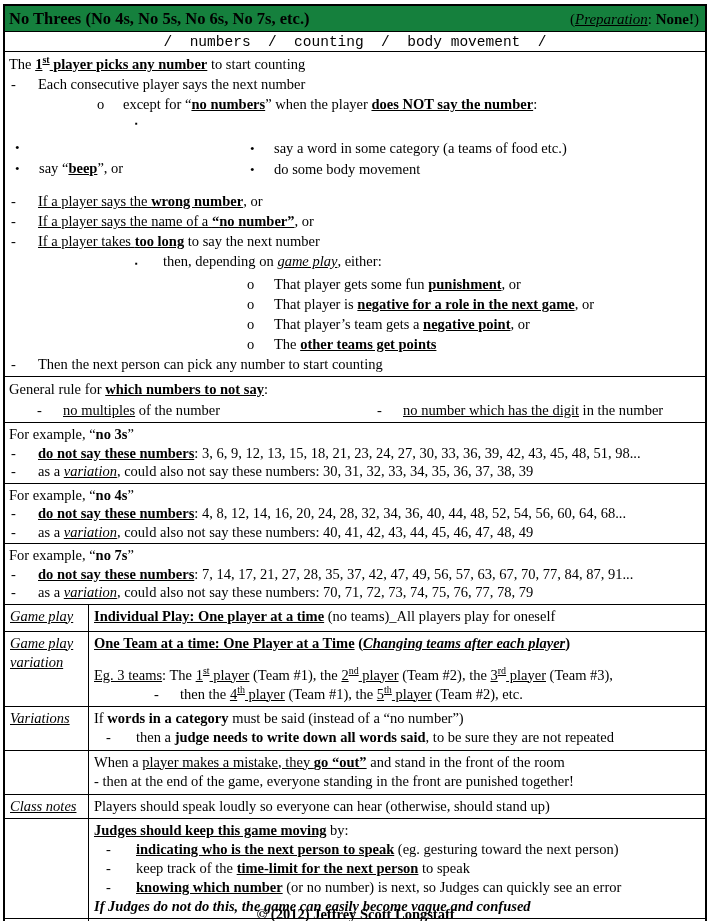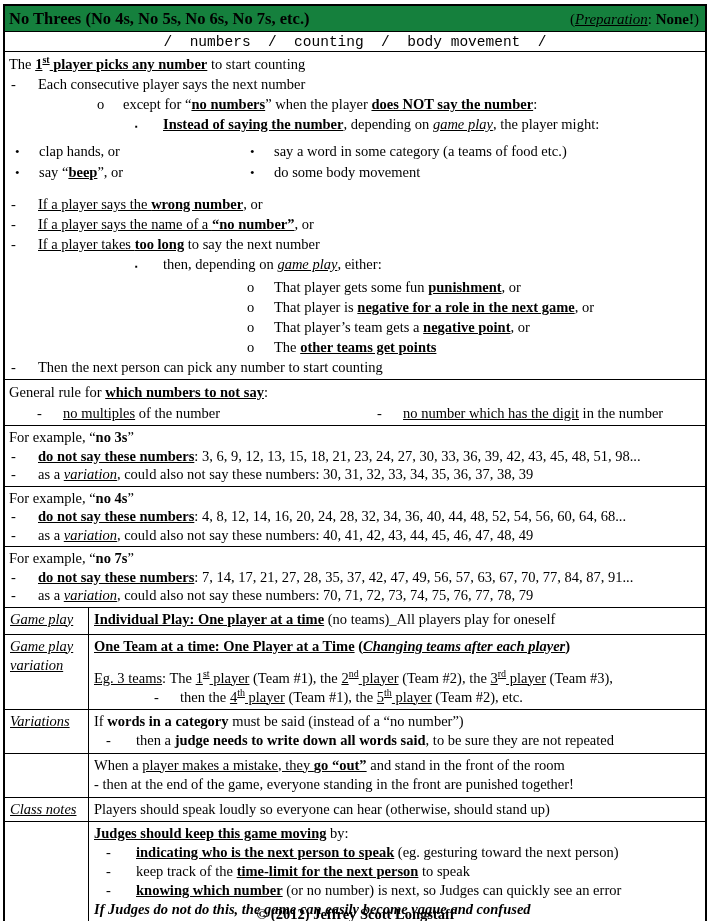--- a/index.html
+++ b/index.html
@@ -73,28 +73,26 @@
         <div class="line lv-l1">
           <span class="bullet b-dash">-</span>
           <span class="ltext"><span class="">Each consecutive player says the next number</span></span>
         </div>
         <div class="line lv-l2">
           <span class="bullet b-circle">o</span>
           <span class="ltext"><span class="">except for “</span><span class="f-b f-u">no numbers</span><span class="">” when the player </span><span class="f-b f-u">does NOT say the number</span><span class="">:</span></span>
         </div>
         <div class="line lv-l3">
           <span class="bullet b-square">▪</span>
-          <span class="ltext"><span class="f-b f-u">Instead of saying the number</span><span class="">, depending on </span><span class="f-i f-u">game play</span><span class="">, the player might:</span></span>
         </div>
       </div>
     <div class="twocol">
       <div class="colL">
           <div class="line lv-t0">
             <span class="bullet b-disc">•</span>
-            <span class="ltext"><span class="">clap hands, or</span></span>
           </div>
           <div class="line lv-t0">
             <span class="bullet b-disc">•</span>
             <span class="ltext"><span class="">say “</span><span class="f-b f-u">beep</span><span class="">”, or</span></span>
           </div>
         </div>
       <div class="colR">
           <div class="line lv-t0">
             <span class="bullet b-disc">•</span>
             <span class="ltext"><span class="">say a word in some category (a teams of food etc.)</span></span>

